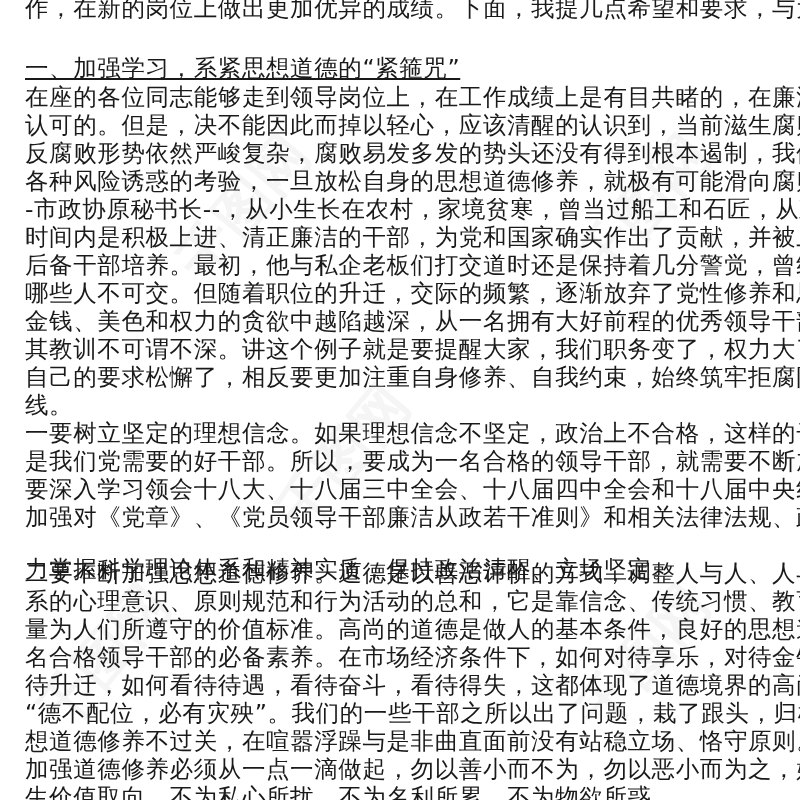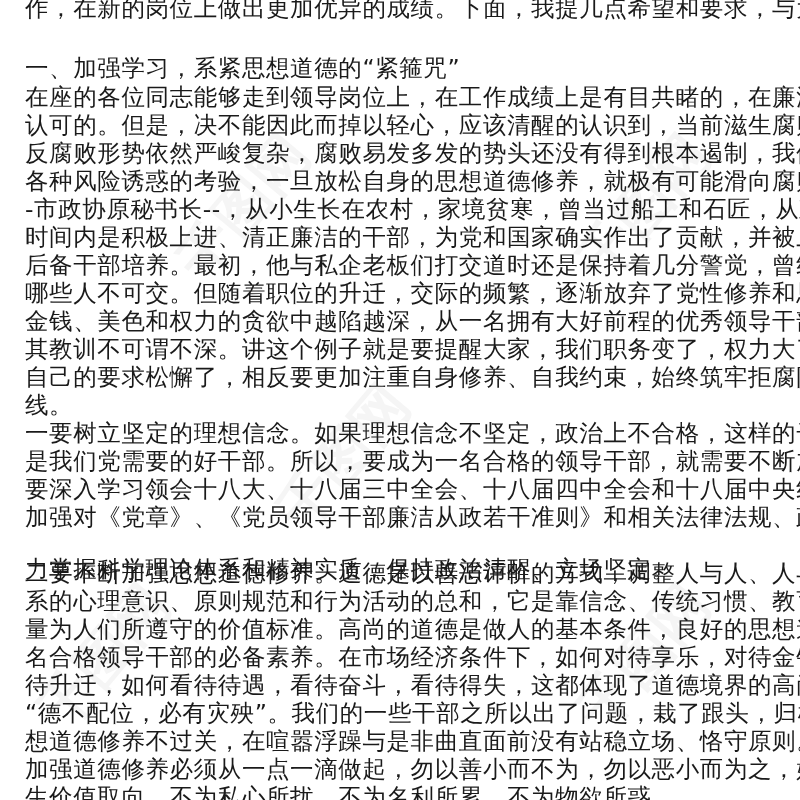--- a/index.html
+++ b/index.html
@@ -39,21 +39,21 @@
 
 <div class="page">
   <div class="watermark" style="left:160px; top:170px;">千图网</div>
   <div class="watermark" style="left:560px; top:170px;">千图网</div>
   <div class="watermark" style="left:260px; top:420px;">千图网</div>
   <div class="watermark" style="left:20px; top:620px;">千图网</div>
   <div class="watermark" style="left:560px; top:620px;">千图网</div>
 
   <div class="line" style="top:-6px;">作，在新的岗位上做出更加优异的成绩。下面，我提几点希望和要求，与大家共勉。</div>
   <div class="line" style="top:25px;"></div>
-  <div class="line" style="top:54px;">一、加强学习，系紧思想道德的“紧箍咒”</div>
+  <div class="line" style="top:54px;text-decoration:underline;">一、加强学习，系紧思想道德的“紧箍咒”</div>
   <div class="line" style="top:83px;">在座的各位同志能够走到领导岗位上，在工作成绩上是有目共睹的，在廉洁自律上也是受到</div>
   <div class="line" style="top:111px;">认可的。但是，决不能因此而掉以轻心，应该清醒的认识到，当前滋生腐败的土壤依然存在，</div>
   <div class="line" style="top:139px;">反腐败形势依然严峻复杂，腐败易发多发的势头还没有得到根本遏制，我们随时都可能面临</div>
   <div class="line" style="top:167px;">各种风险诱惑的考验，一旦放松自身的思想道德修养，就极有可能滑向腐败的深渊。--省-</div>
   <div class="line" style="top:195px;">-市政协原秘书长--，从小生长在农村，家境贫寒，曾当过船工和石匠，从政后相当长一段</div>
   <div class="line" style="top:223px;">时间内是积极上进、清正廉洁的干部，为党和国家确实作出了贡献，并被上级组织部门作为</div>
   <div class="line" style="top:251px;">后备干部培养。最初，他与私企老板们打交道时还是保持着几分警觉，曾经告诫身边的干部</div>
   <div class="line" style="top:279px;">哪些人不可交。但随着职位的升迁，交际的频繁，逐渐放弃了党性修养和思想道德约束，在</div>
   <div class="line" style="top:307px;">金钱、美色和权力的贪欲中越陷越深，从一名拥有大好前程的优秀领导干部沦为了阶下囚，</div>
   <div class="line" style="top:335px;">其教训不可谓不深。讲这个例子就是要提醒大家，我们职务变了，权力大了，绝不意味着对</div>

